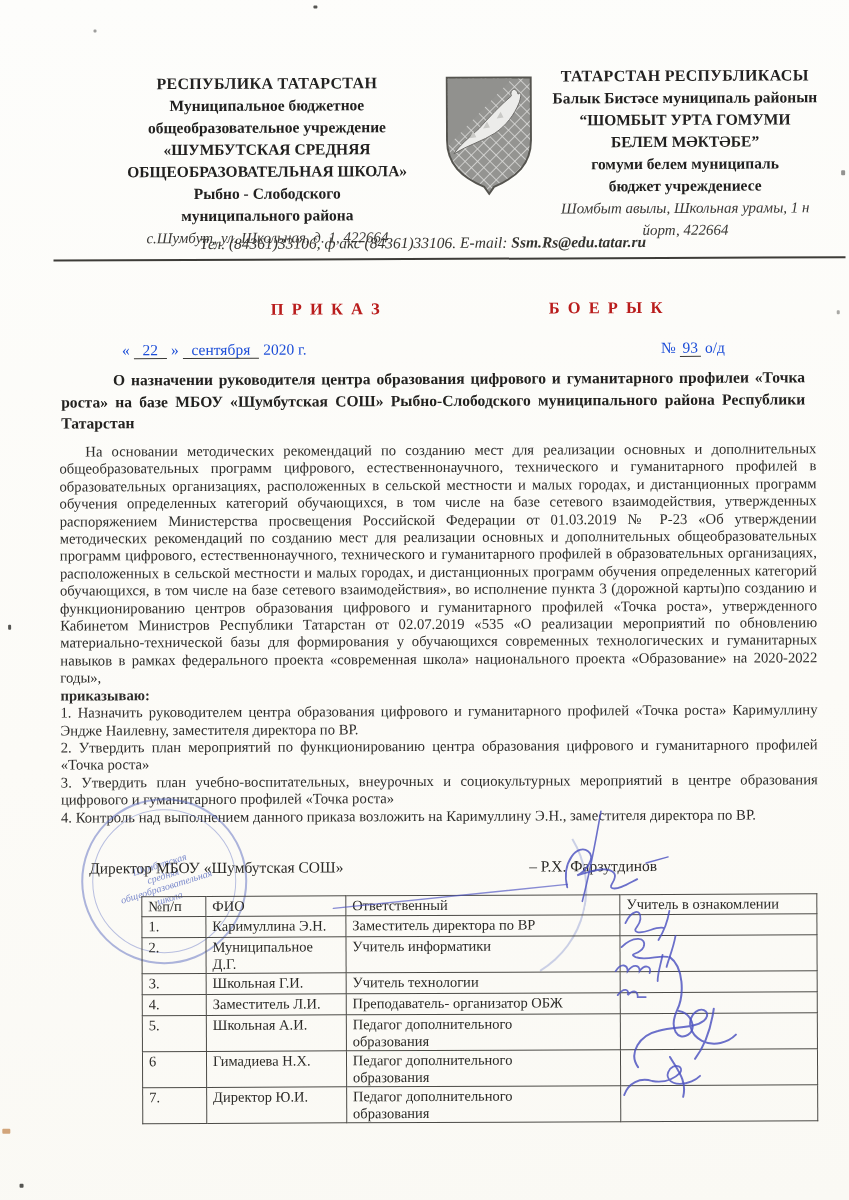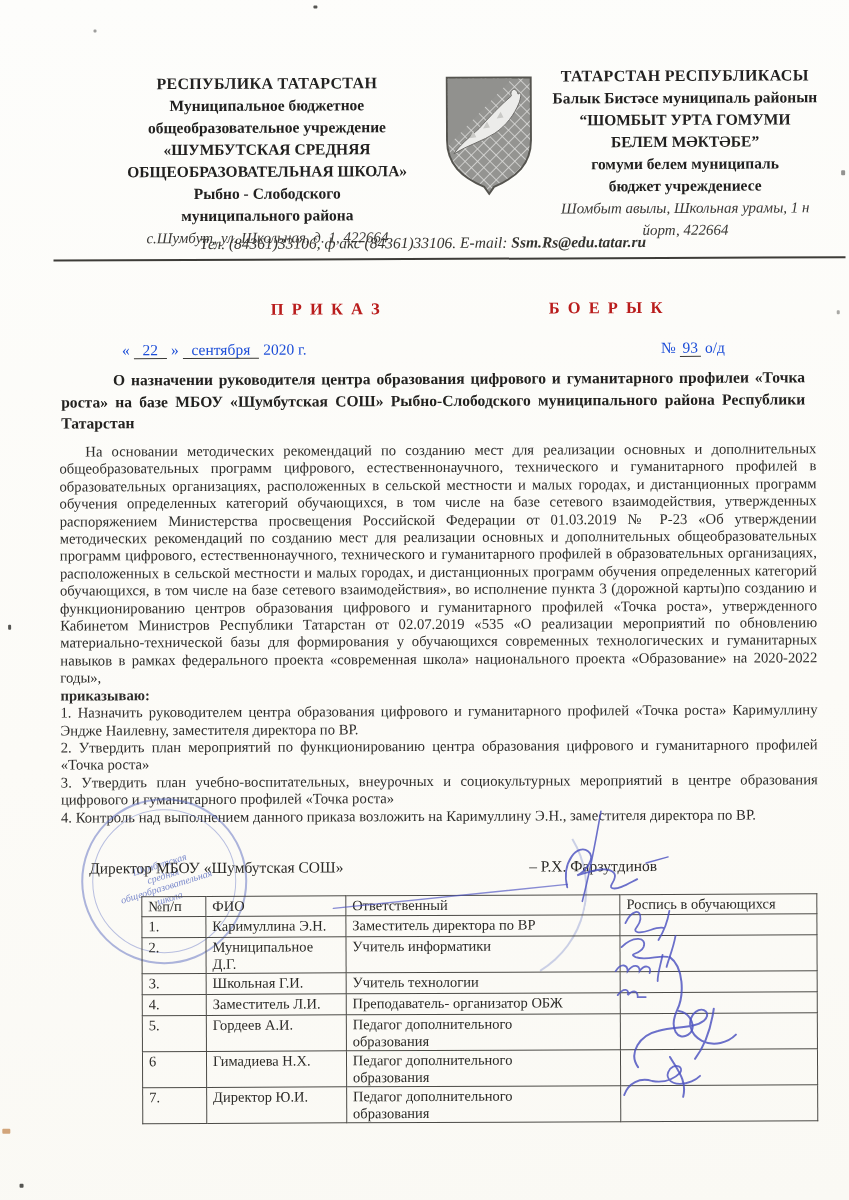--- a/index.html
+++ b/index.html
@@ -149,21 +149,21 @@
   <div class="abs director-name" style="left:492px;top:858px;margin-left:36px;">
     <span>–&nbsp;</span><span>Р.Х. Фарзутдинов</span>
   </div>
 
   <table class="sheet abs" style="left:140px;top:895px;width:676px;">
     <tbody>
         <tr class="hrow">
       <th class="c-num">№п/п</th>
       <th class="c-fio">ФИО</th>
       <th class="c-role">Ответственный</th>
-      <th class="c-sign">Роспись в обучающихся</th>
+      <th class="c-sign">Учитель в ознакомлении</th>
     </tr>
     <tr class="r-s">
       <td>1.</td>
       <td>Каримуллина Э.Н.</td>
       <td>Заместитель директора по ВР</td>
       <td></td>
     </tr>
     <tr class="r-s">
       <td>2.</td>
       <td>Муниципальное Д.Г.</td>
@@ -177,21 +177,21 @@
       <td></td>
     </tr>
     <tr class="r-s">
       <td>4.</td>
       <td>Заместитель Л.И.</td>
       <td>Преподаватель- организатор ОБЖ</td>
       <td></td>
     </tr>
     <tr class="r-d">
       <td>5.</td>
-      <td>Гордеев А.И.</td>
+      <td>Школьная А.И.</td>
       <td><span style="display:inline-block;max-width:200px;">Педагог дополнительного образования</span></td>
       <td></td>
     </tr>
     <tr class="r-d">
       <td>6</td>
       <td>Гимадиева Н.Х.</td>
       <td><span style="display:inline-block;max-width:200px;">Педагог дополнительного образования</span></td>
       <td></td>
     </tr>
     <tr class="r-d">

